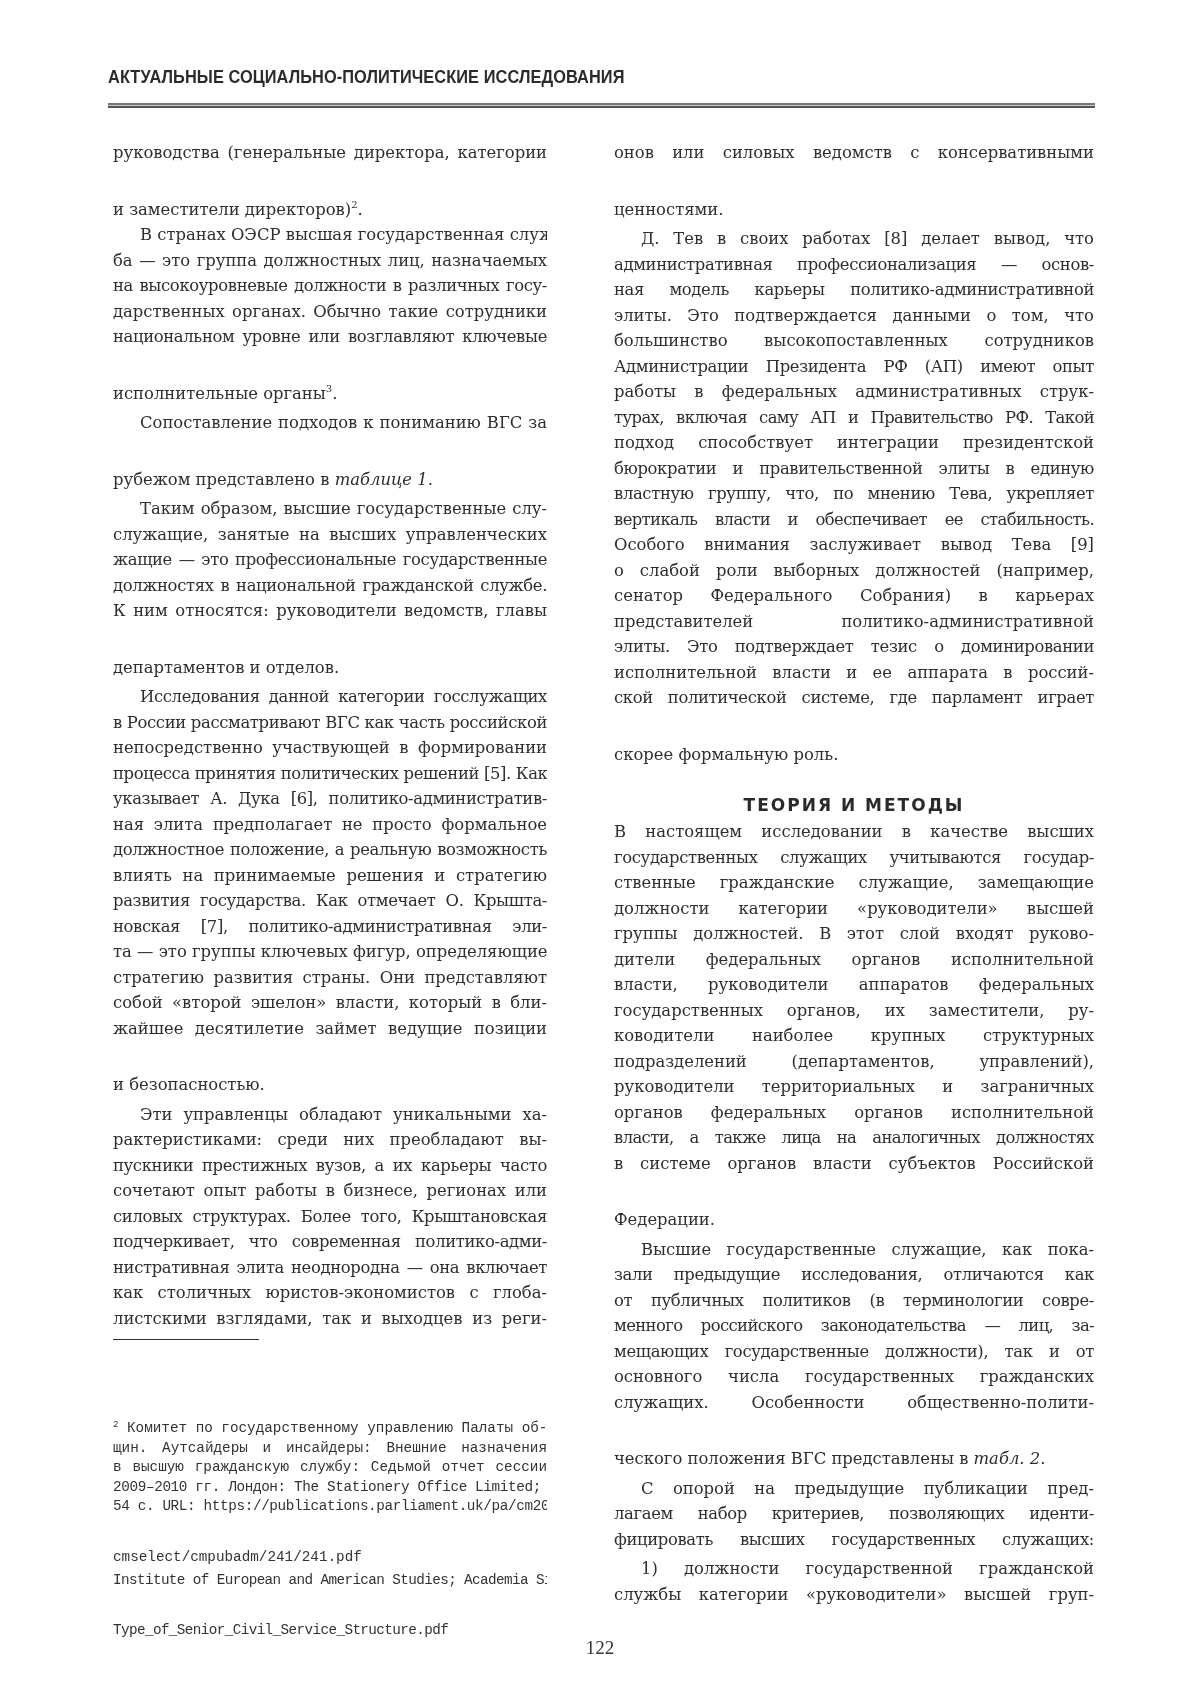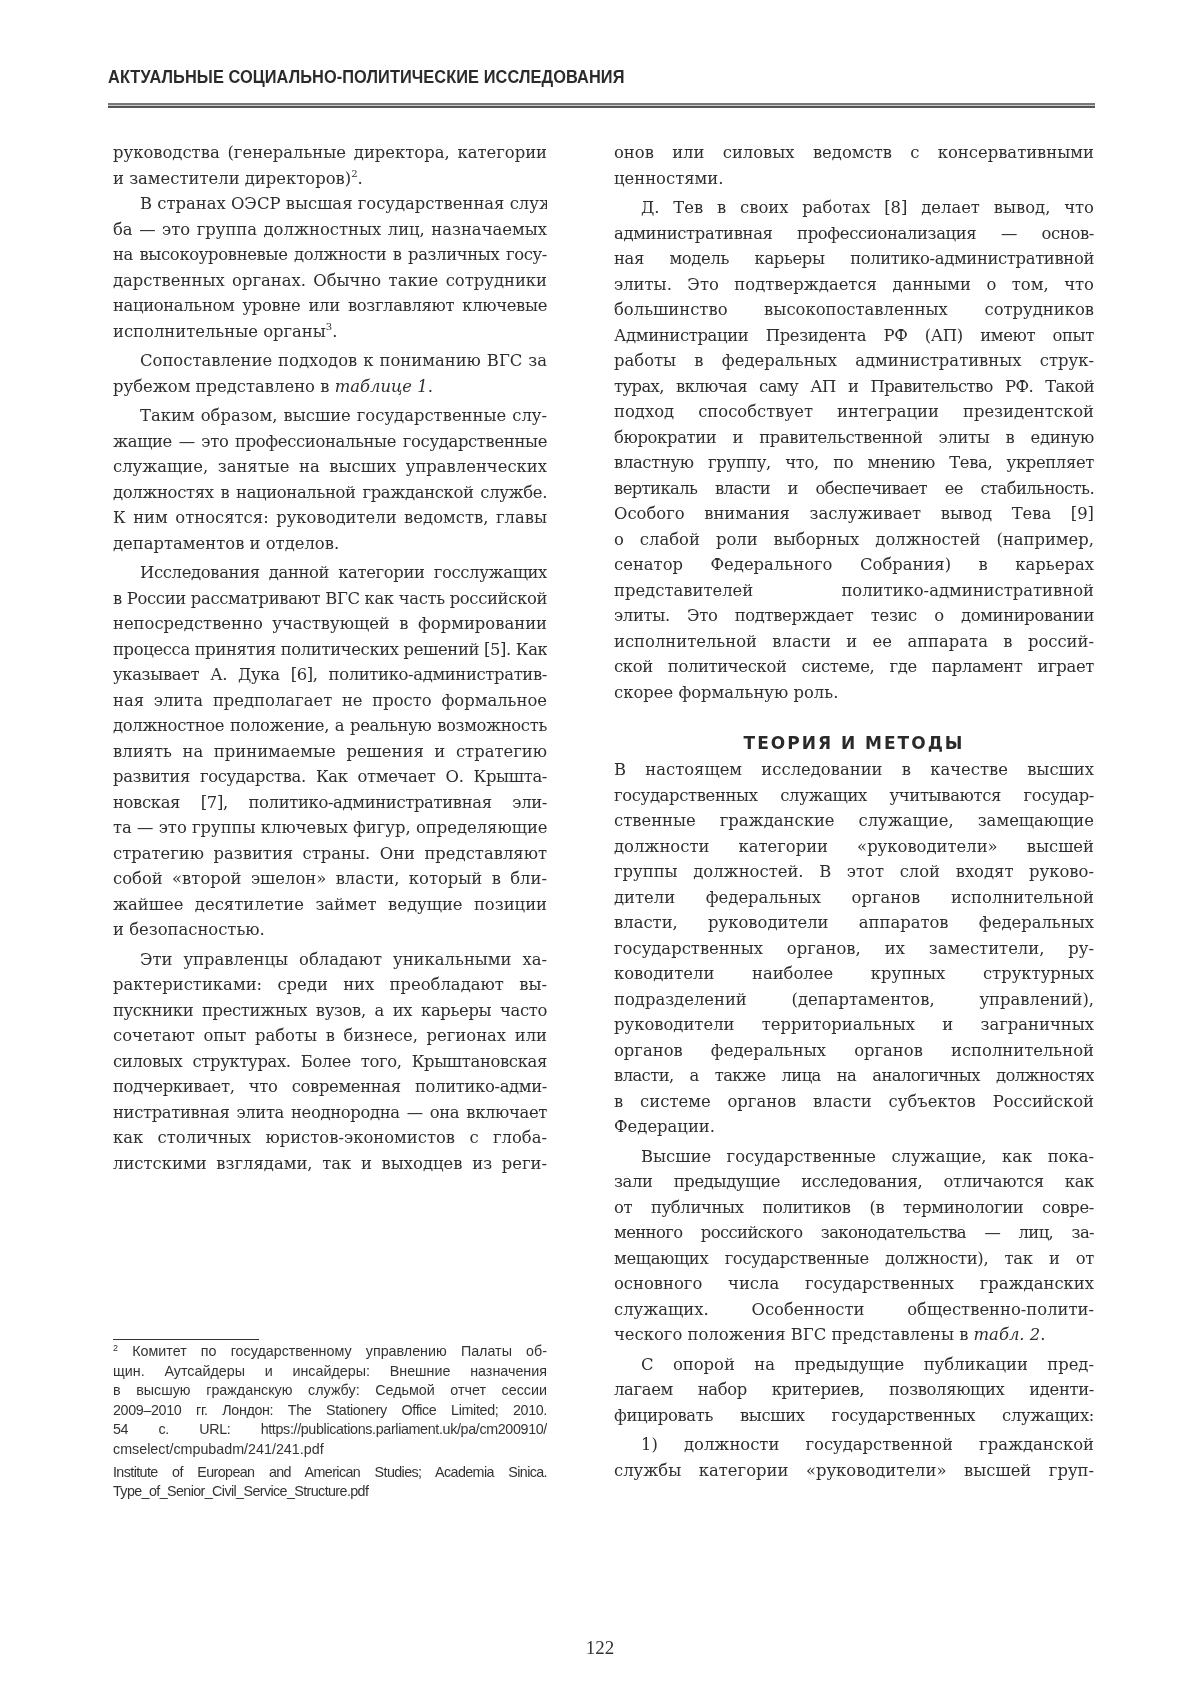--- a/index.html
+++ b/index.html
@@ -12,35 +12,35 @@
   }
   .header-rule { position: absolute; left: 108px; top: 103px; width: 987px; height: 5px; }
   .header-rule .l1 { height: 2px; background: #777; }
   .header-rule .l2 { height: 1px; background: #c8c8c8; }
   .header-rule .l3 { height: 2px; background: #555; }
 
   .col { position: absolute; top: 140px; font-family: "DejaVu Serif", serif; font-size: 16.4px; line-height: 25.5px; color: #2e2e2e; }
   .col-left { left: 113px; width: 434px; }
   .col-right { left: 614px; width: 480px; }
   .line { white-space: nowrap; text-align: justify; text-align-last: justify; height: 25.5px; overflow: hidden; }
-  .line.last { text-align-last: left; }
+  .line.last { text-align-last: left; margin-top: 31px; }
   .line.indent { padding-left: 27px; }
   .line.tight { letter-spacing: -0.35px; }
   .line.tighter { letter-spacing: -0.6px; }
   sup { font-size: 10px; line-height: 0; vertical-align: 7px; }
   em { font-style: italic; }
   .para-gap { height: 4px; }
 
   .section-heading {
     font-family: "DejaVu Sans", sans-serif; font-weight: bold; font-size: 17px; letter-spacing: 2px;
     text-align: center; margin: 26px 0 2px 0; height: 24px; color: #2a2a2a;
   }
 
   .fn-rule { position: absolute; left: 113px; top: 1339px; width: 146px; height: 1px; background: #333; }
-  .footnotes { position: absolute; left: 113px; top: 1342px; width: 434px; font-family: Liberation Sans, sans-serif; font-size: 14.3px; line-height: 19.6px; color: #333; }
+  .footnotes { position: absolute; left: 113px; top: 1419px; width: 434px; font-family: Liberation Mono, monospace; font-size: 14.3px; line-height: 19.6px; color: #333; }
   .footnotes .line { height: 19.6px; }
   .footnotes .fn-gap { height: 3px; }
   .footnotes sup { font-size: 9px; vertical-align: 5px; }
 
   .page-number { position: absolute; left: 0; width: 1200px; top: 1637px; text-align: center; font-family: "Liberation Serif", serif; font-size: 19px; color: #333; }
 </style>
 </head>
 <body>
 
 <div class="header-title">АКТУАЛЬНЫЕ СОЦИАЛЬНО-ПОЛИТИЧЕСКИЕ ИССЛЕДОВАНИЯ</div>
@@ -57,22 +57,22 @@
   <div class="line">ба — это группа должностных лиц, назначаемых</div>
   <div class="line tight">на высокоуровневые должности в различных госу-</div>
   <div class="line">дарственных органах. Обычно такие сотрудники</div>
   <div class="line tight">национальном уровне или возглавляют ключевые</div>
   <div class="line last"><span>исполнительные органы</span><sup>3</sup><span>.</span></div>
   <div class="para-gap"></div>
   <div class="line indent">Сопоставление подходов к пониманию ВГС за</div>
   <div class="line last"><span>рубежом представлено в </span><em>таблице 1</em><span>.</span></div>
   <div class="para-gap"></div>
   <div class="line indent">Таким образом, высшие государственные слу-</div>
+  <div class="line">служащие, занятые на высших управленческих</div>
   <div class="line tight">жащие — это профессиональные государственные</div>
-  <div class="line">служащие, занятые на высших управленческих</div>
   <div class="line tight">должностях в национальной гражданской службе.</div>
   <div class="line">К ним относятся: руководители ведомств, главы</div>
   <div class="line last">департаментов и отделов.</div>
   <div class="para-gap"></div>
   <div class="line indent tight">Исследования данной категории госслужащих</div>
   <div class="line tight">в России рассматривают ВГС как часть российской</div>
   <div class="line">непосредственно участвующей в формировании</div>
   <div class="line tight">процесса принятия политических решений [5]. Как</div>
   <div class="line tight">указывает А. Дука [6], политико-административ-</div>
   <div class="line">ная элита предполагает не просто формальное</div>

